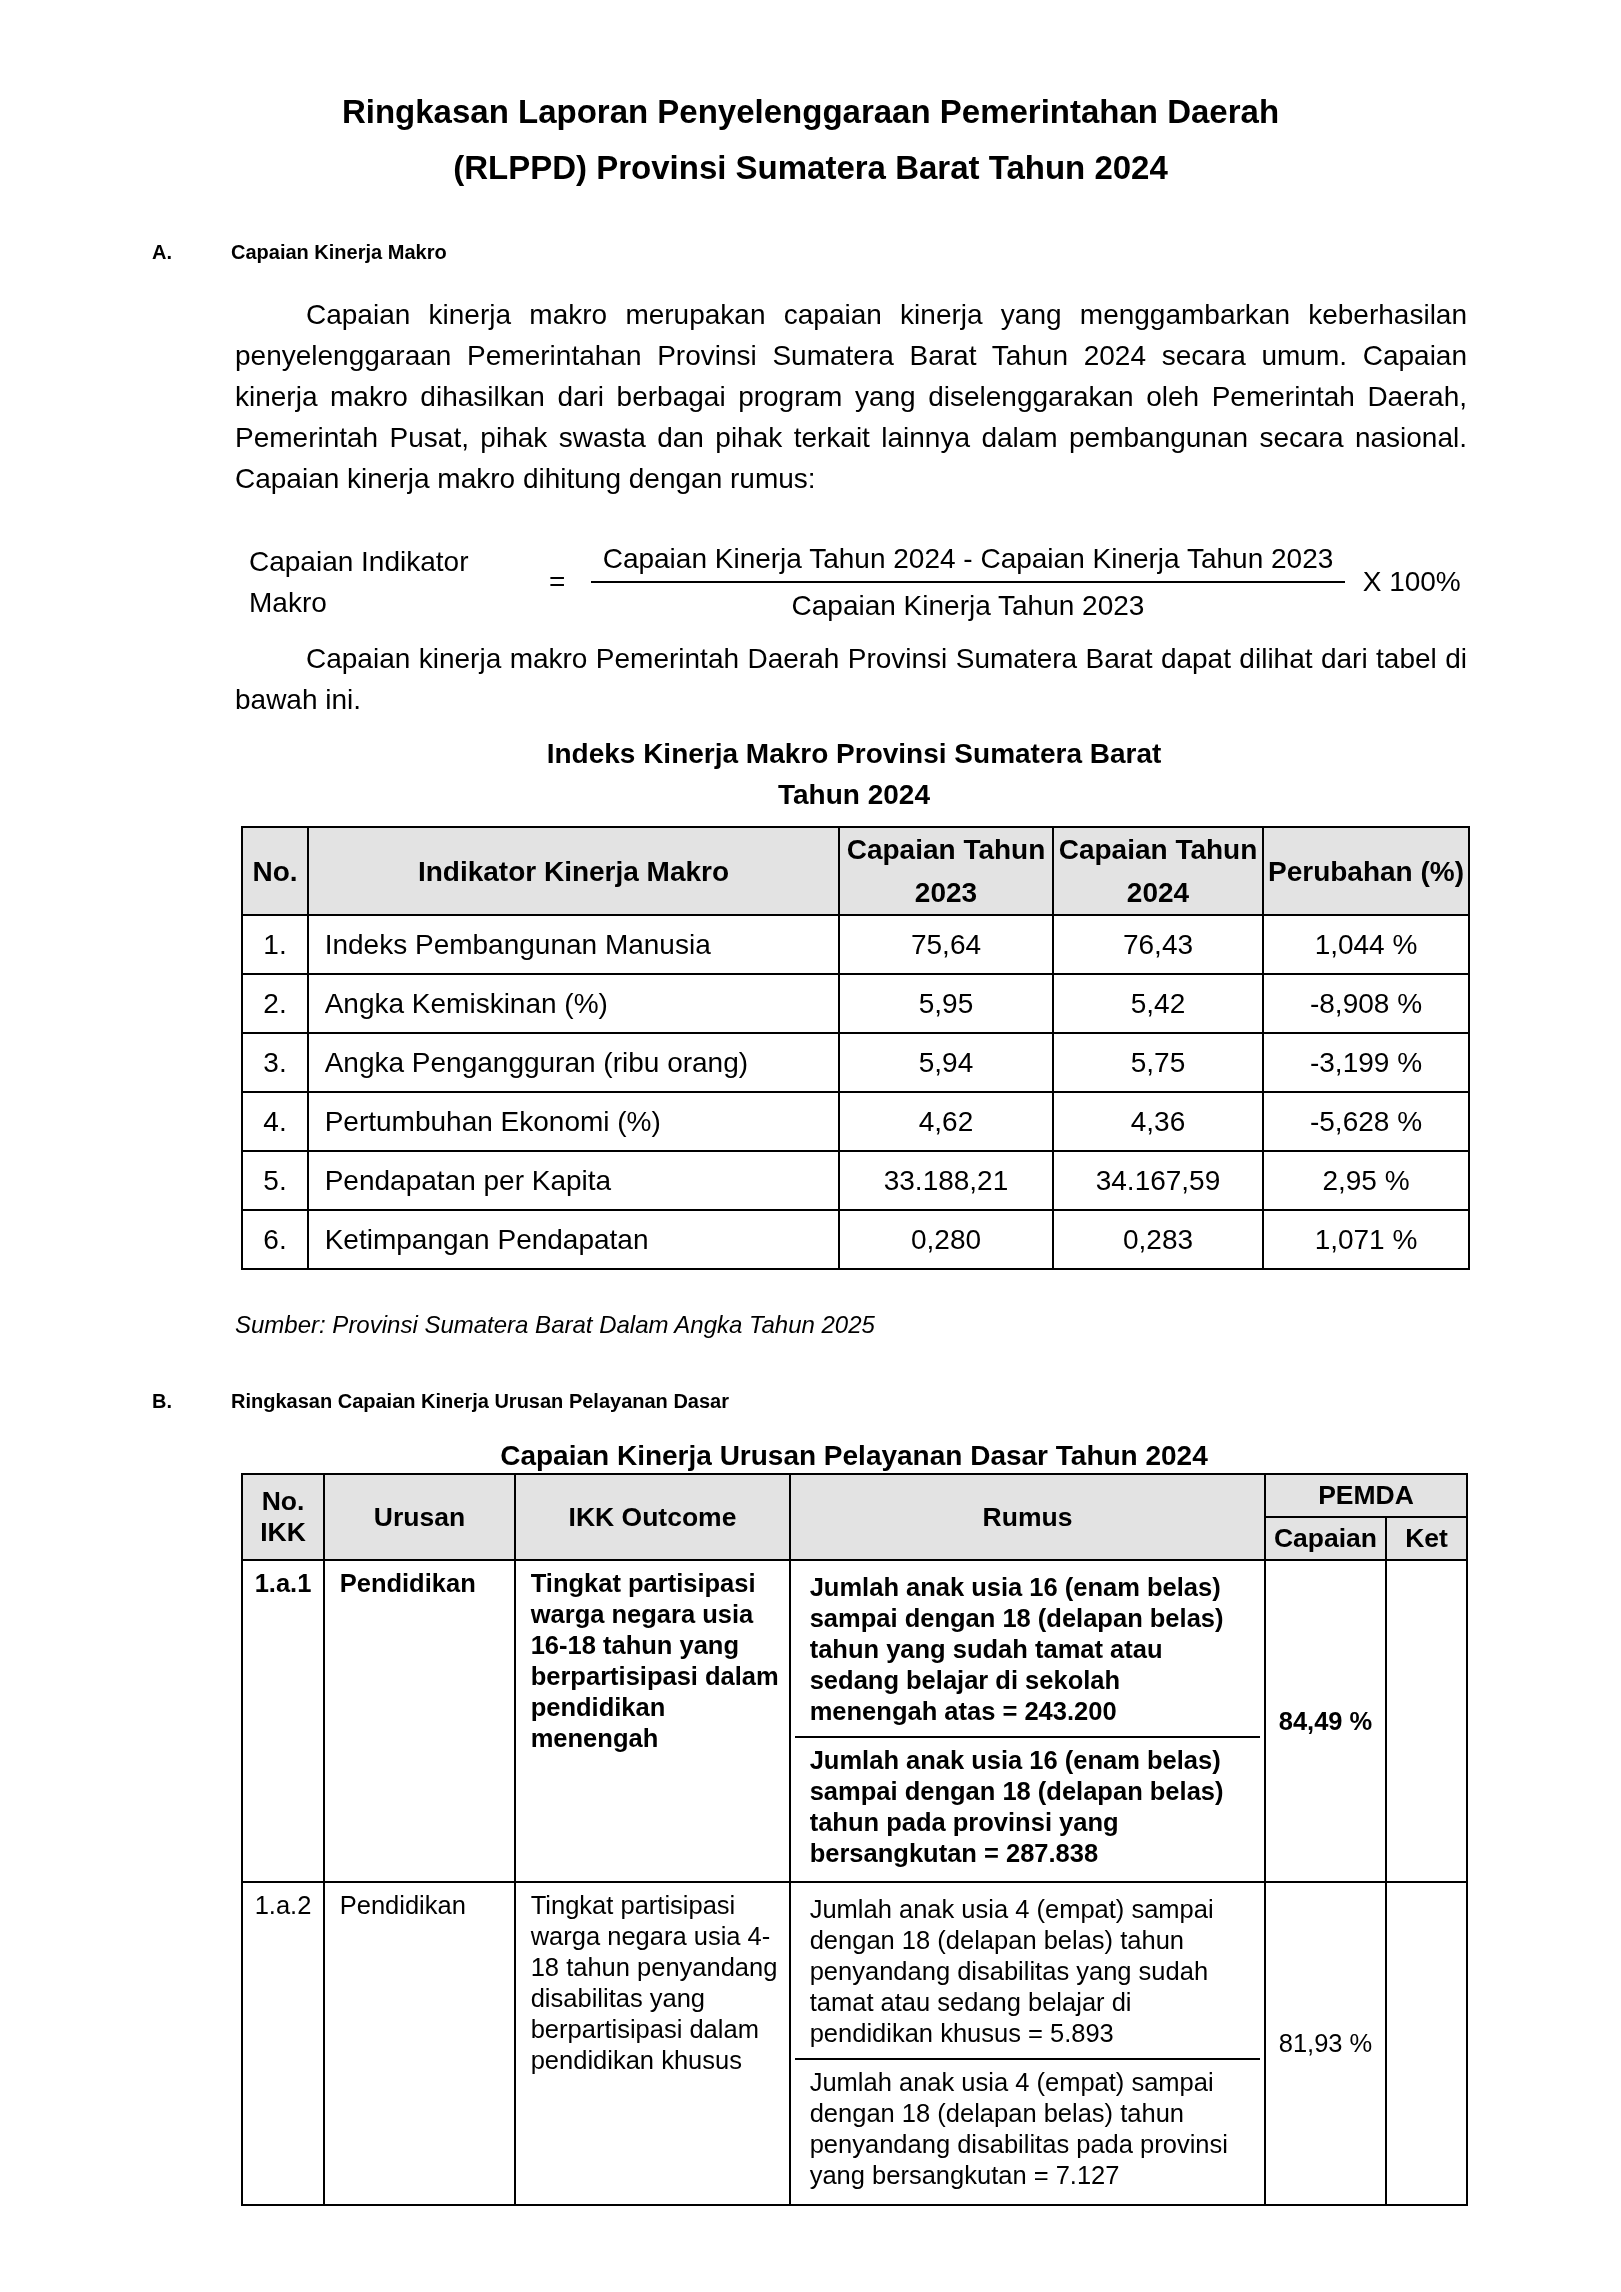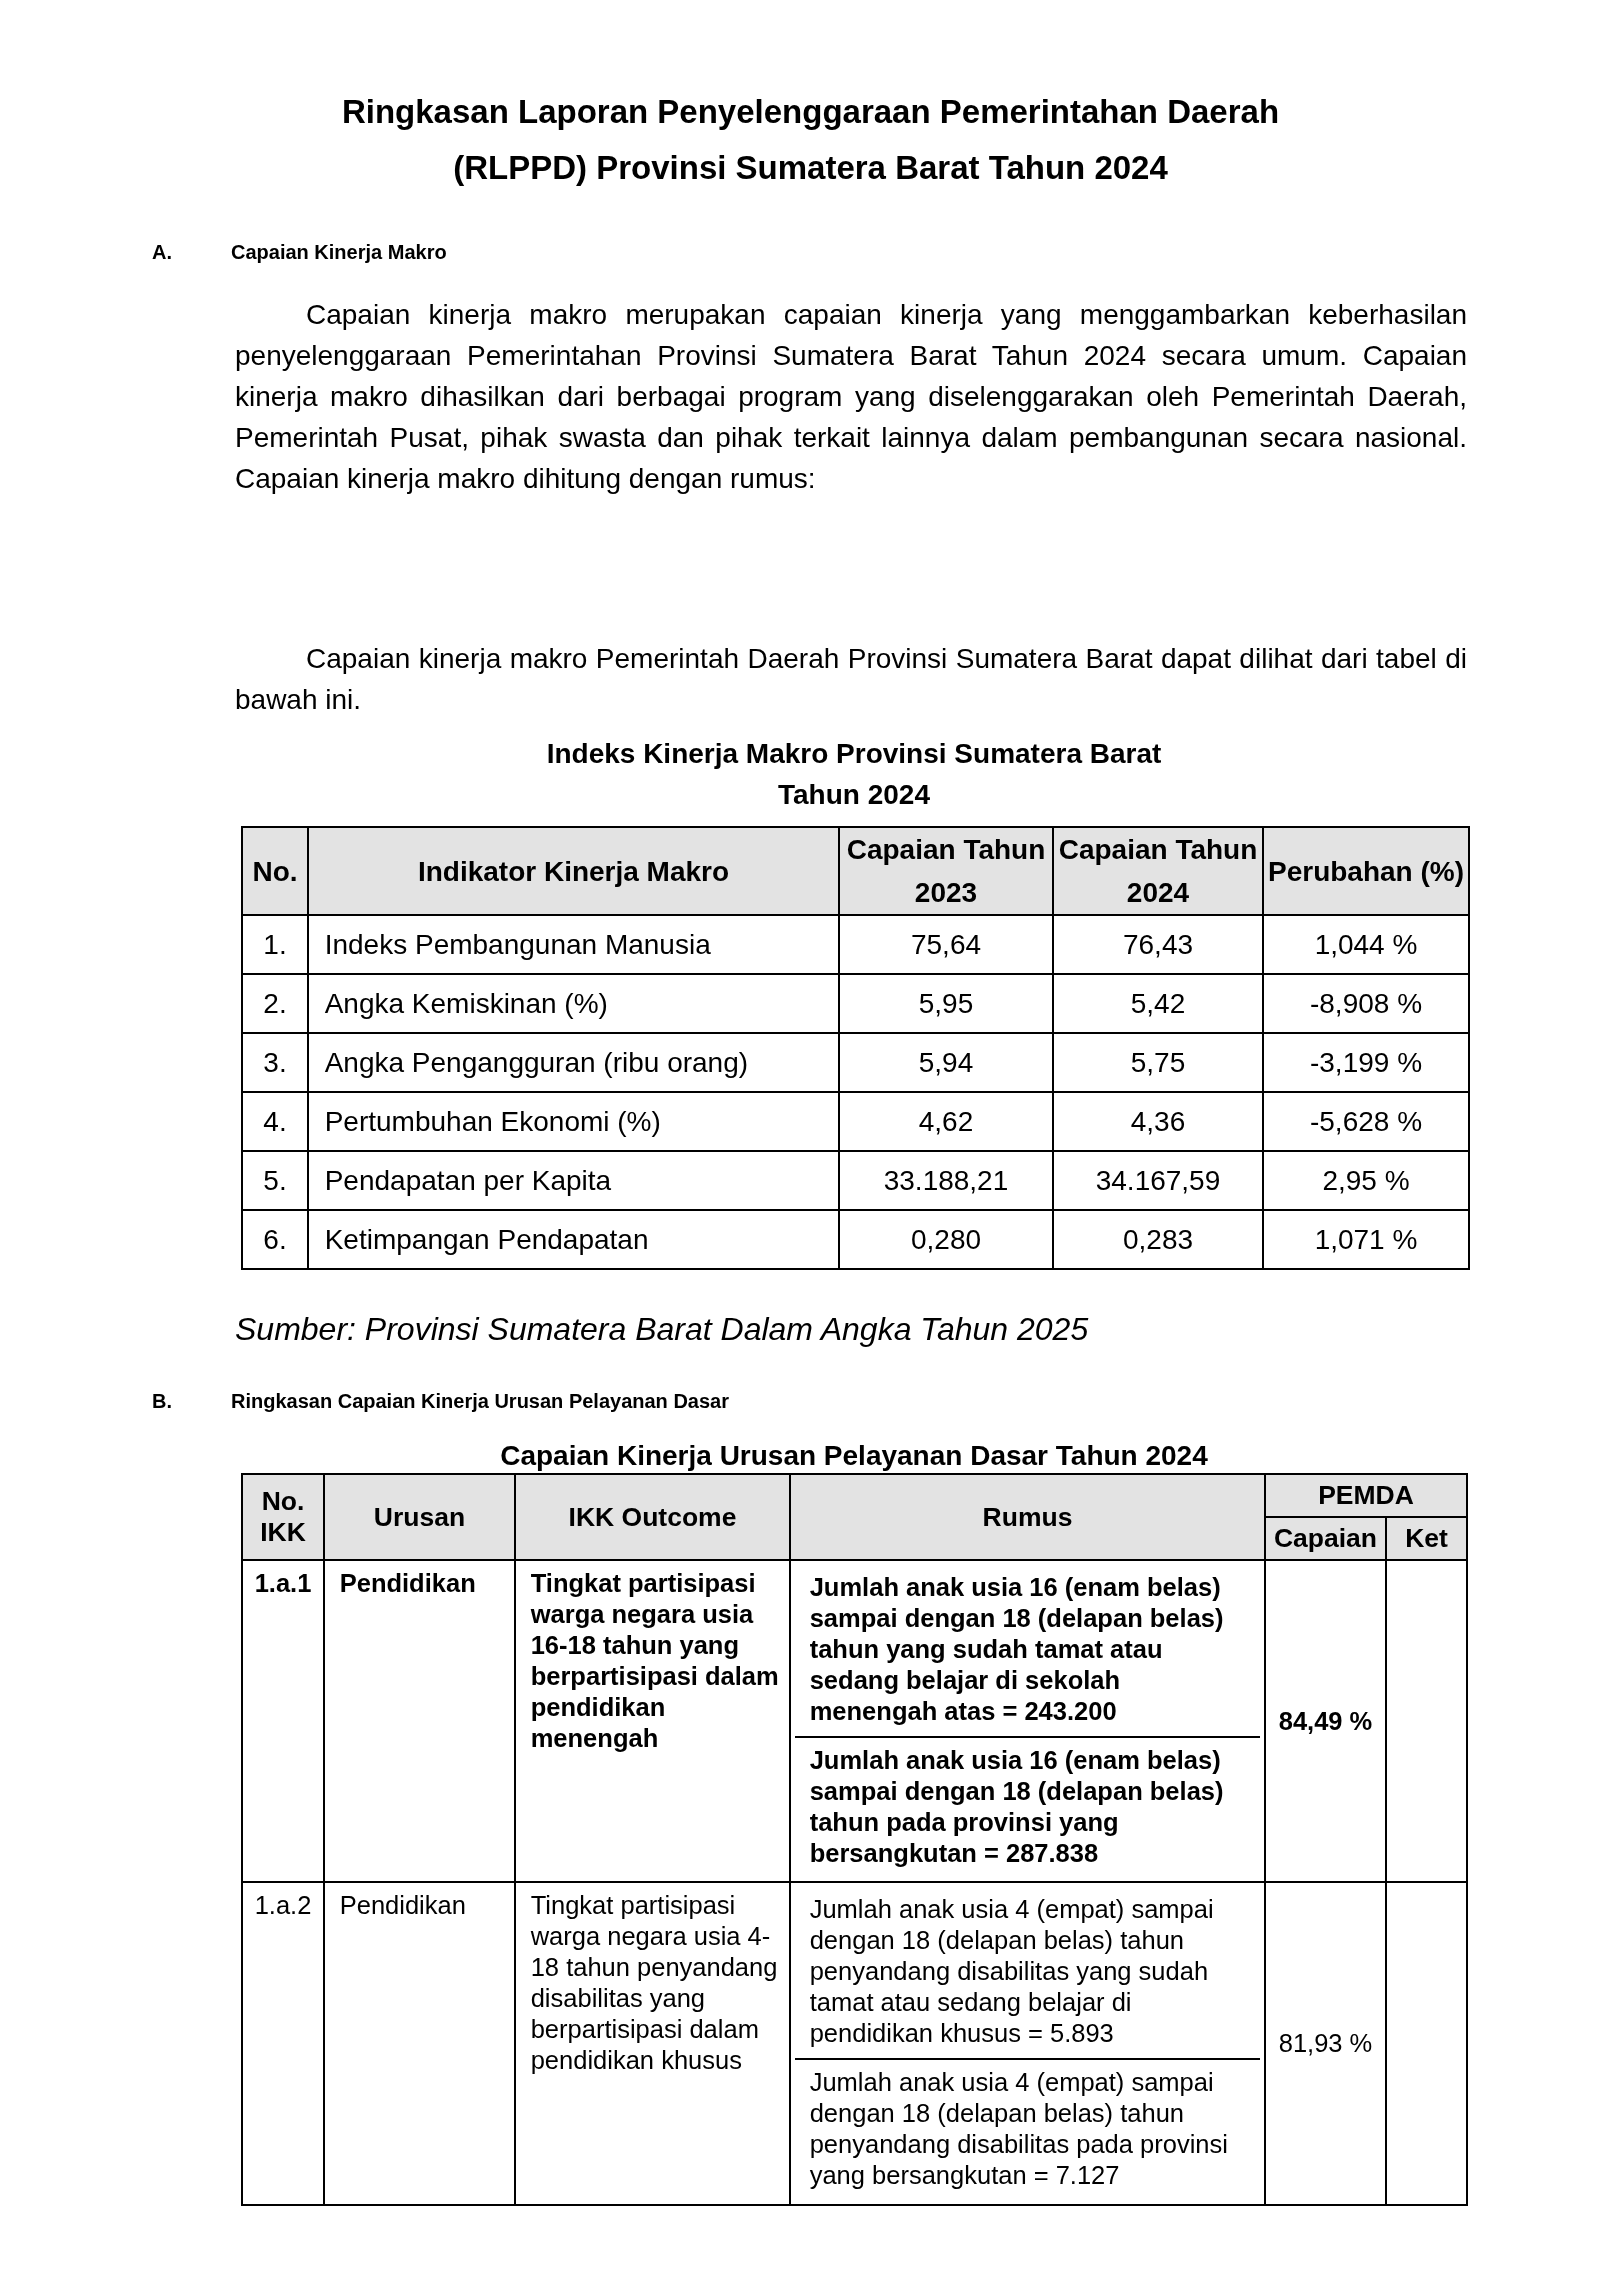--- a/index.html
+++ b/index.html
@@ -32,21 +32,21 @@
   .tbl { position:absolute; left:241px; border:2.9px solid #000; }
   .tbl th, .tbl td { border:2px solid #000; }
   .tbl th { background:#e3e3e3; font-weight:bold; text-align:center; vertical-align:middle; }
   
   .table1 { top:826px; width:1226px; font-size:28px; }
   .table1 th { line-height:43px; }
   .table1 tbody td { vertical-align:middle; }
   .t1-no { text-align:center; }
   .t1-ind { text-align:left; padding-left:15.7px; }
   .t1-val { text-align:center; }
-  .sumber { position:absolute; left:235px; top:1311px; font-size:32px; font-style:italic; }
+  .sumber { position:absolute; left:235px; top:1311px; font-size:24px; font-style:italic; }
   
   .table2 { top:1473px; width:1226px; font-size:25.5px;border-radius:9px; }
   .table2 th { font-size:26.5px; line-height:31px; padding:2px; }
   .table2 tbody td { vertical-align:top; line-height:31px; }
   .t2-no { text-align:center; padding-top:6.9px; }
   .t2-urusan { padding:6.9px 7.8px 0 14.7px; }
   .t2-outcome { padding:6.9px 9.8px 0 14.7px; }
   .t2-rumus { padding:4px; }
   .rumus-num { border-bottom:2px solid #000; padding:6.9px 11.8px 8.8px 14.7px; }
   .rumus-den { padding:6.9px 11.8px 8.8px 14.7px; }
@@ -62,20 +62,32 @@
     <div>Ringkasan Laporan Penyelenggaraan Pemerintahan Daerah</div>
     <div>(RLPPD) Provinsi Sumatera Barat Tahun 2024</div>
   </div>
 
   <div class="section-row" style="top:241px;">
     <span class="sec-label">A.</span><span>Capaian Kinerja Makro</span>
   </div>
 
   <div class="para" style="top:294px;">Capaian kinerja makro merupakan capaian kinerja yang menggambarkan keberhasilan penyelenggaraan Pemerintahan Provinsi Sumatera Barat Tahun 2024 secara umum. Capaian kinerja makro dihasilkan dari berbagai program yang diselenggarakan oleh Pemerintah Daerah, Pemerintah Pusat, pihak swasta dan pihak terkait lainnya dalam pembangunan secara nasional. Capaian kinerja makro dihitung dengan rumus:</div>
 
+  <div class="formula">
+    <div class="f-lhs">
+      <div>Capaian Indikator</div>
+      <div>Makro</div>
+    </div>
+    <div class="f-eq">=</div>
+    <div class="frac">
+      <div class="frac-num">Capaian Kinerja Tahun 2024 - Capaian Kinerja Tahun 2023</div>
+      <div class="frac-den">Capaian Kinerja Tahun 2023</div>
+    </div>
+    <div class="f-mult">X 100%</div>
+  </div>
 
   <div class="para" style="top:638px;">Capaian kinerja makro Pemerintah Daerah Provinsi Sumatera Barat dapat dilihat dari tabel di bawah ini.</div>
 
   <div class="table-title" style="top:733px;">
     <div>Indeks Kinerja Makro Provinsi Sumatera Barat</div>
     <div>Tahun 2024</div>
   </div>
 
   <table class="tbl table1">
     <colgroup>

